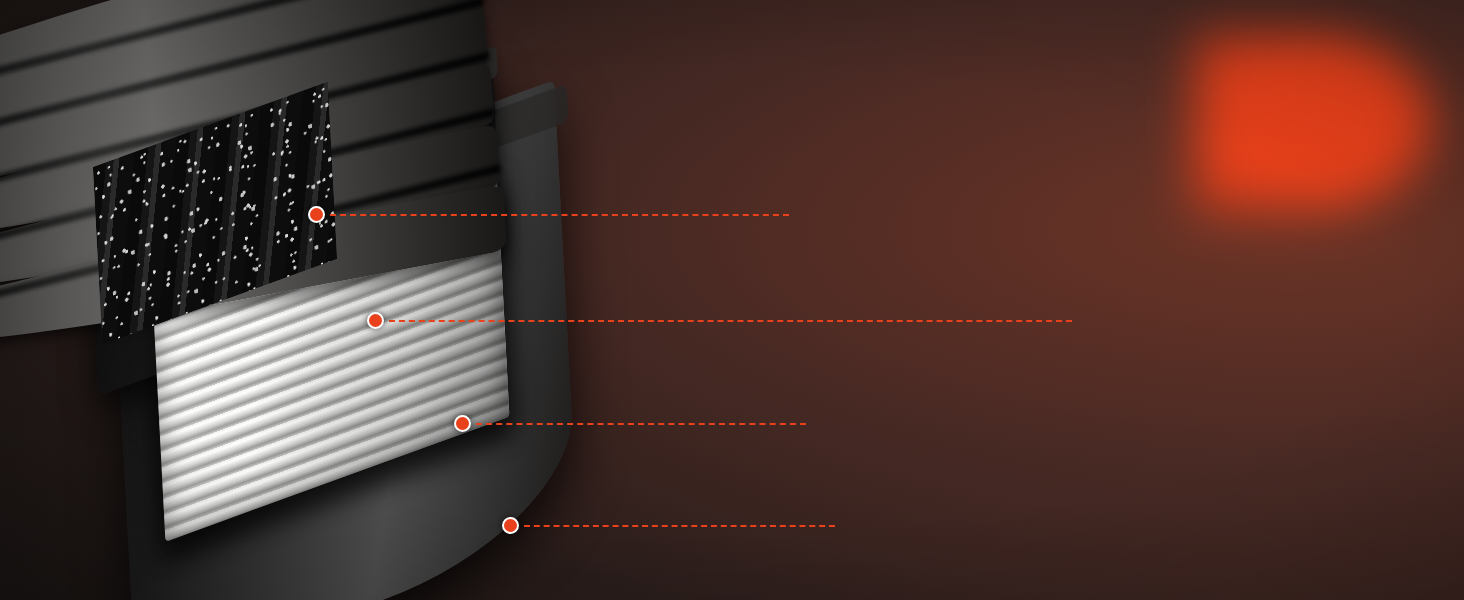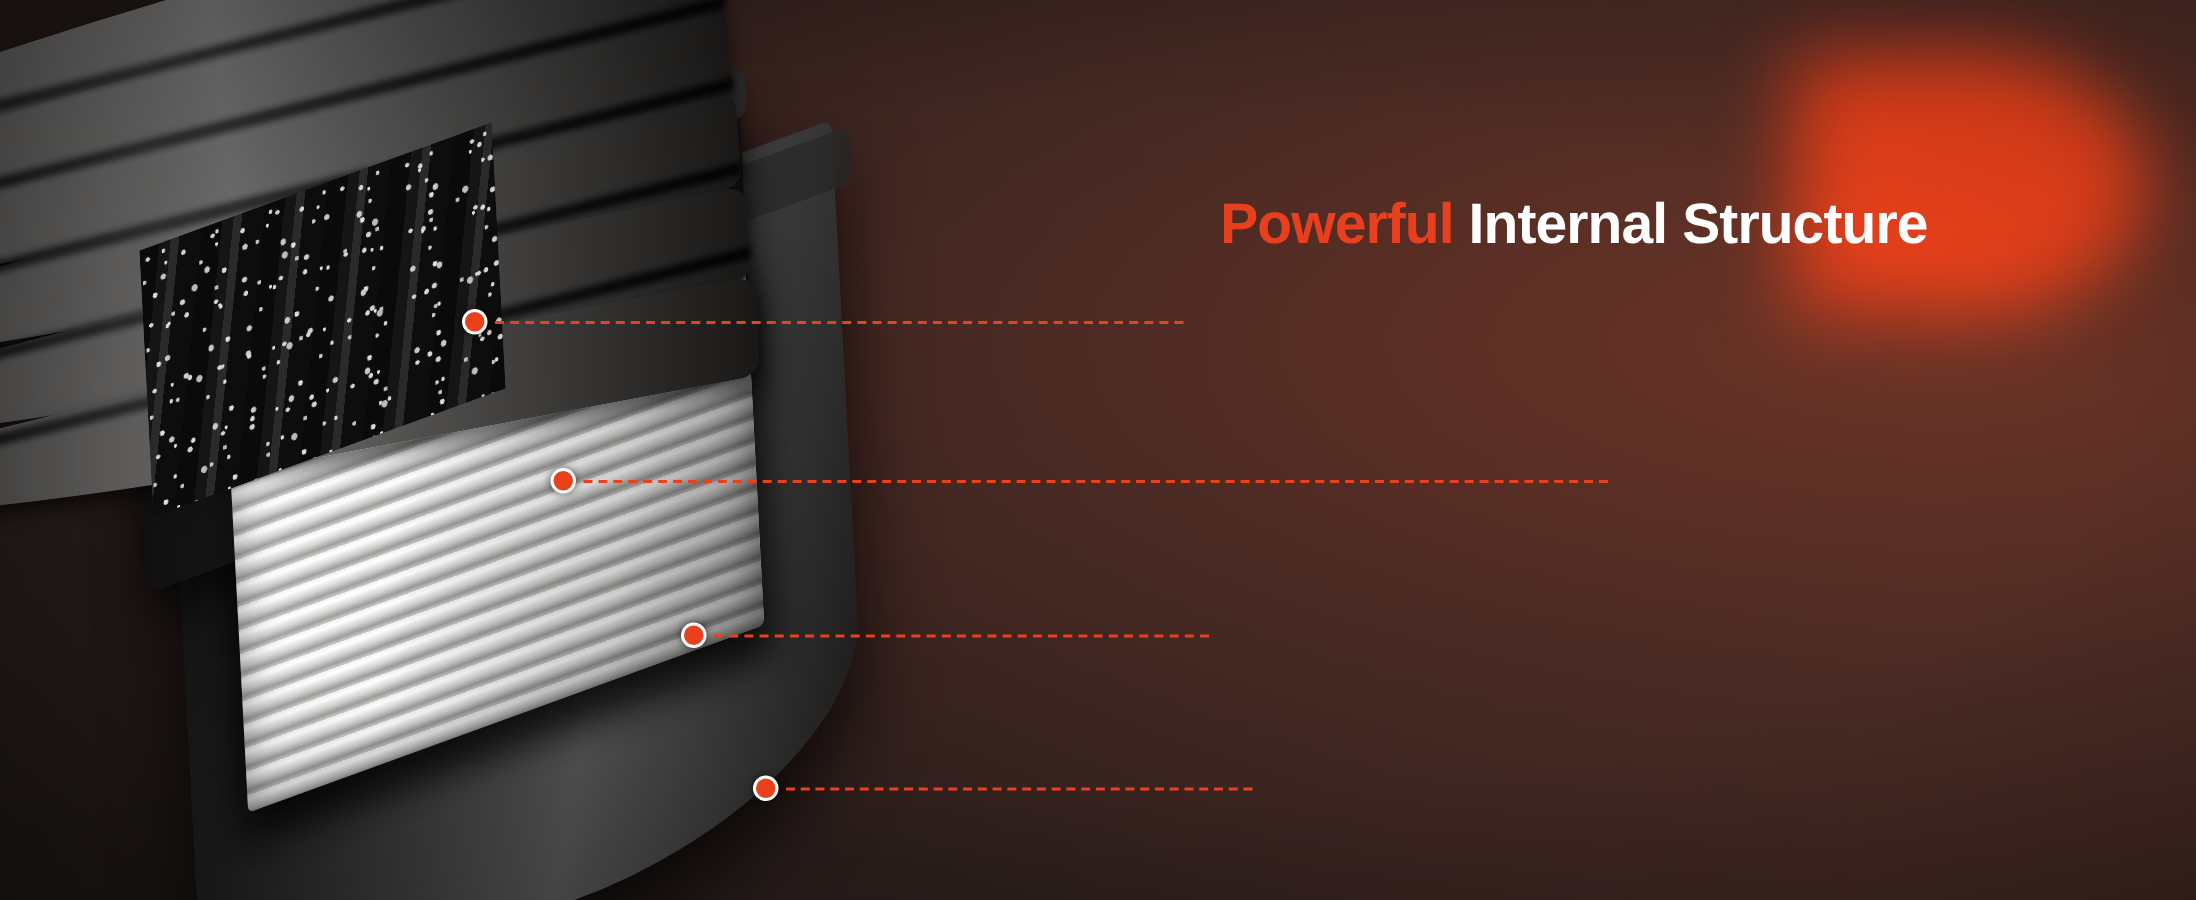--- a/index.html
+++ b/index.html
@@ -267,21 +267,20 @@
 
     <div class="cut-face">
       <div class="teeth"></div>
       <div class="speck"></div>
     </div>
 
   </div>
 
   <div class="bg-vignette"></div>
 
-  <div class="headline"><span class="hl-accent">Powerful</span><span class="hl-main"> Internal Structure</span></div>
 
   <div class="callout">
     <div class="dot" style="left:308px; top:206px;"></div>
     <div class="dash" style="left:330px; top:214px; width:459px;"></div>
 
   </div>
 
   <div class="callout">
     <div class="dot" style="left:367px; top:312px;"></div>
     <div class="dash" style="left:389px; top:320px; width:683px;"></div>

